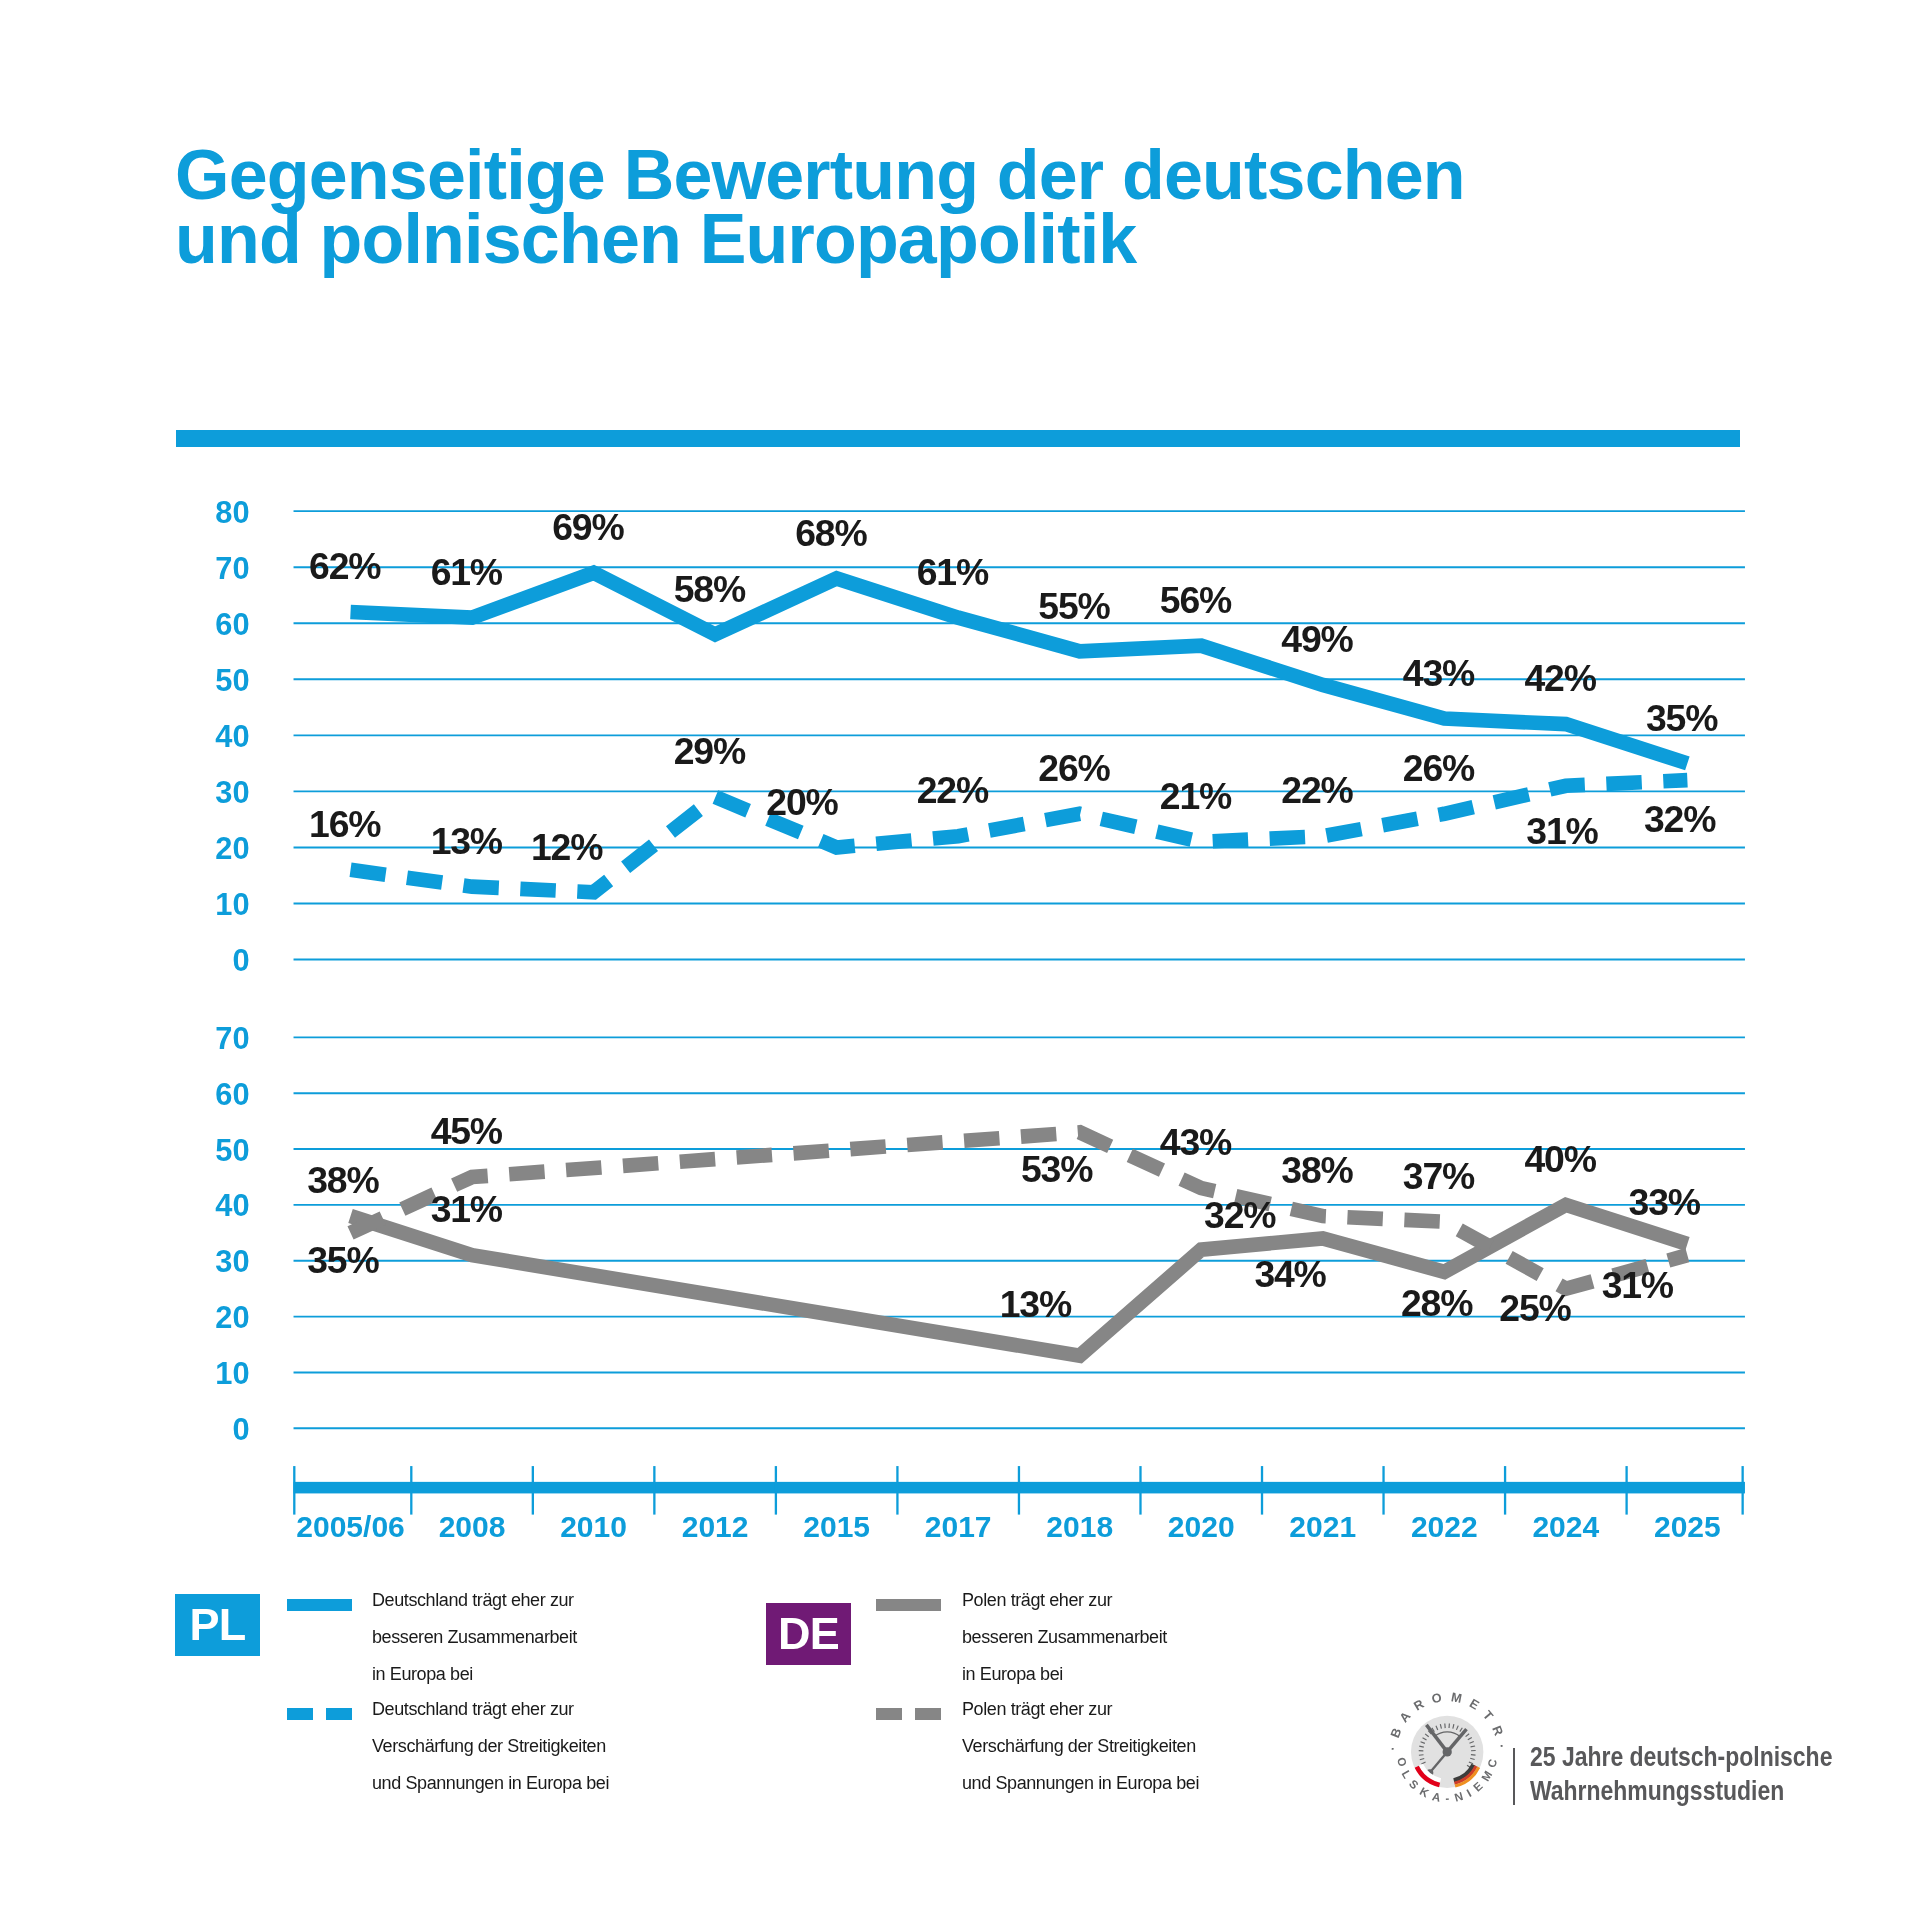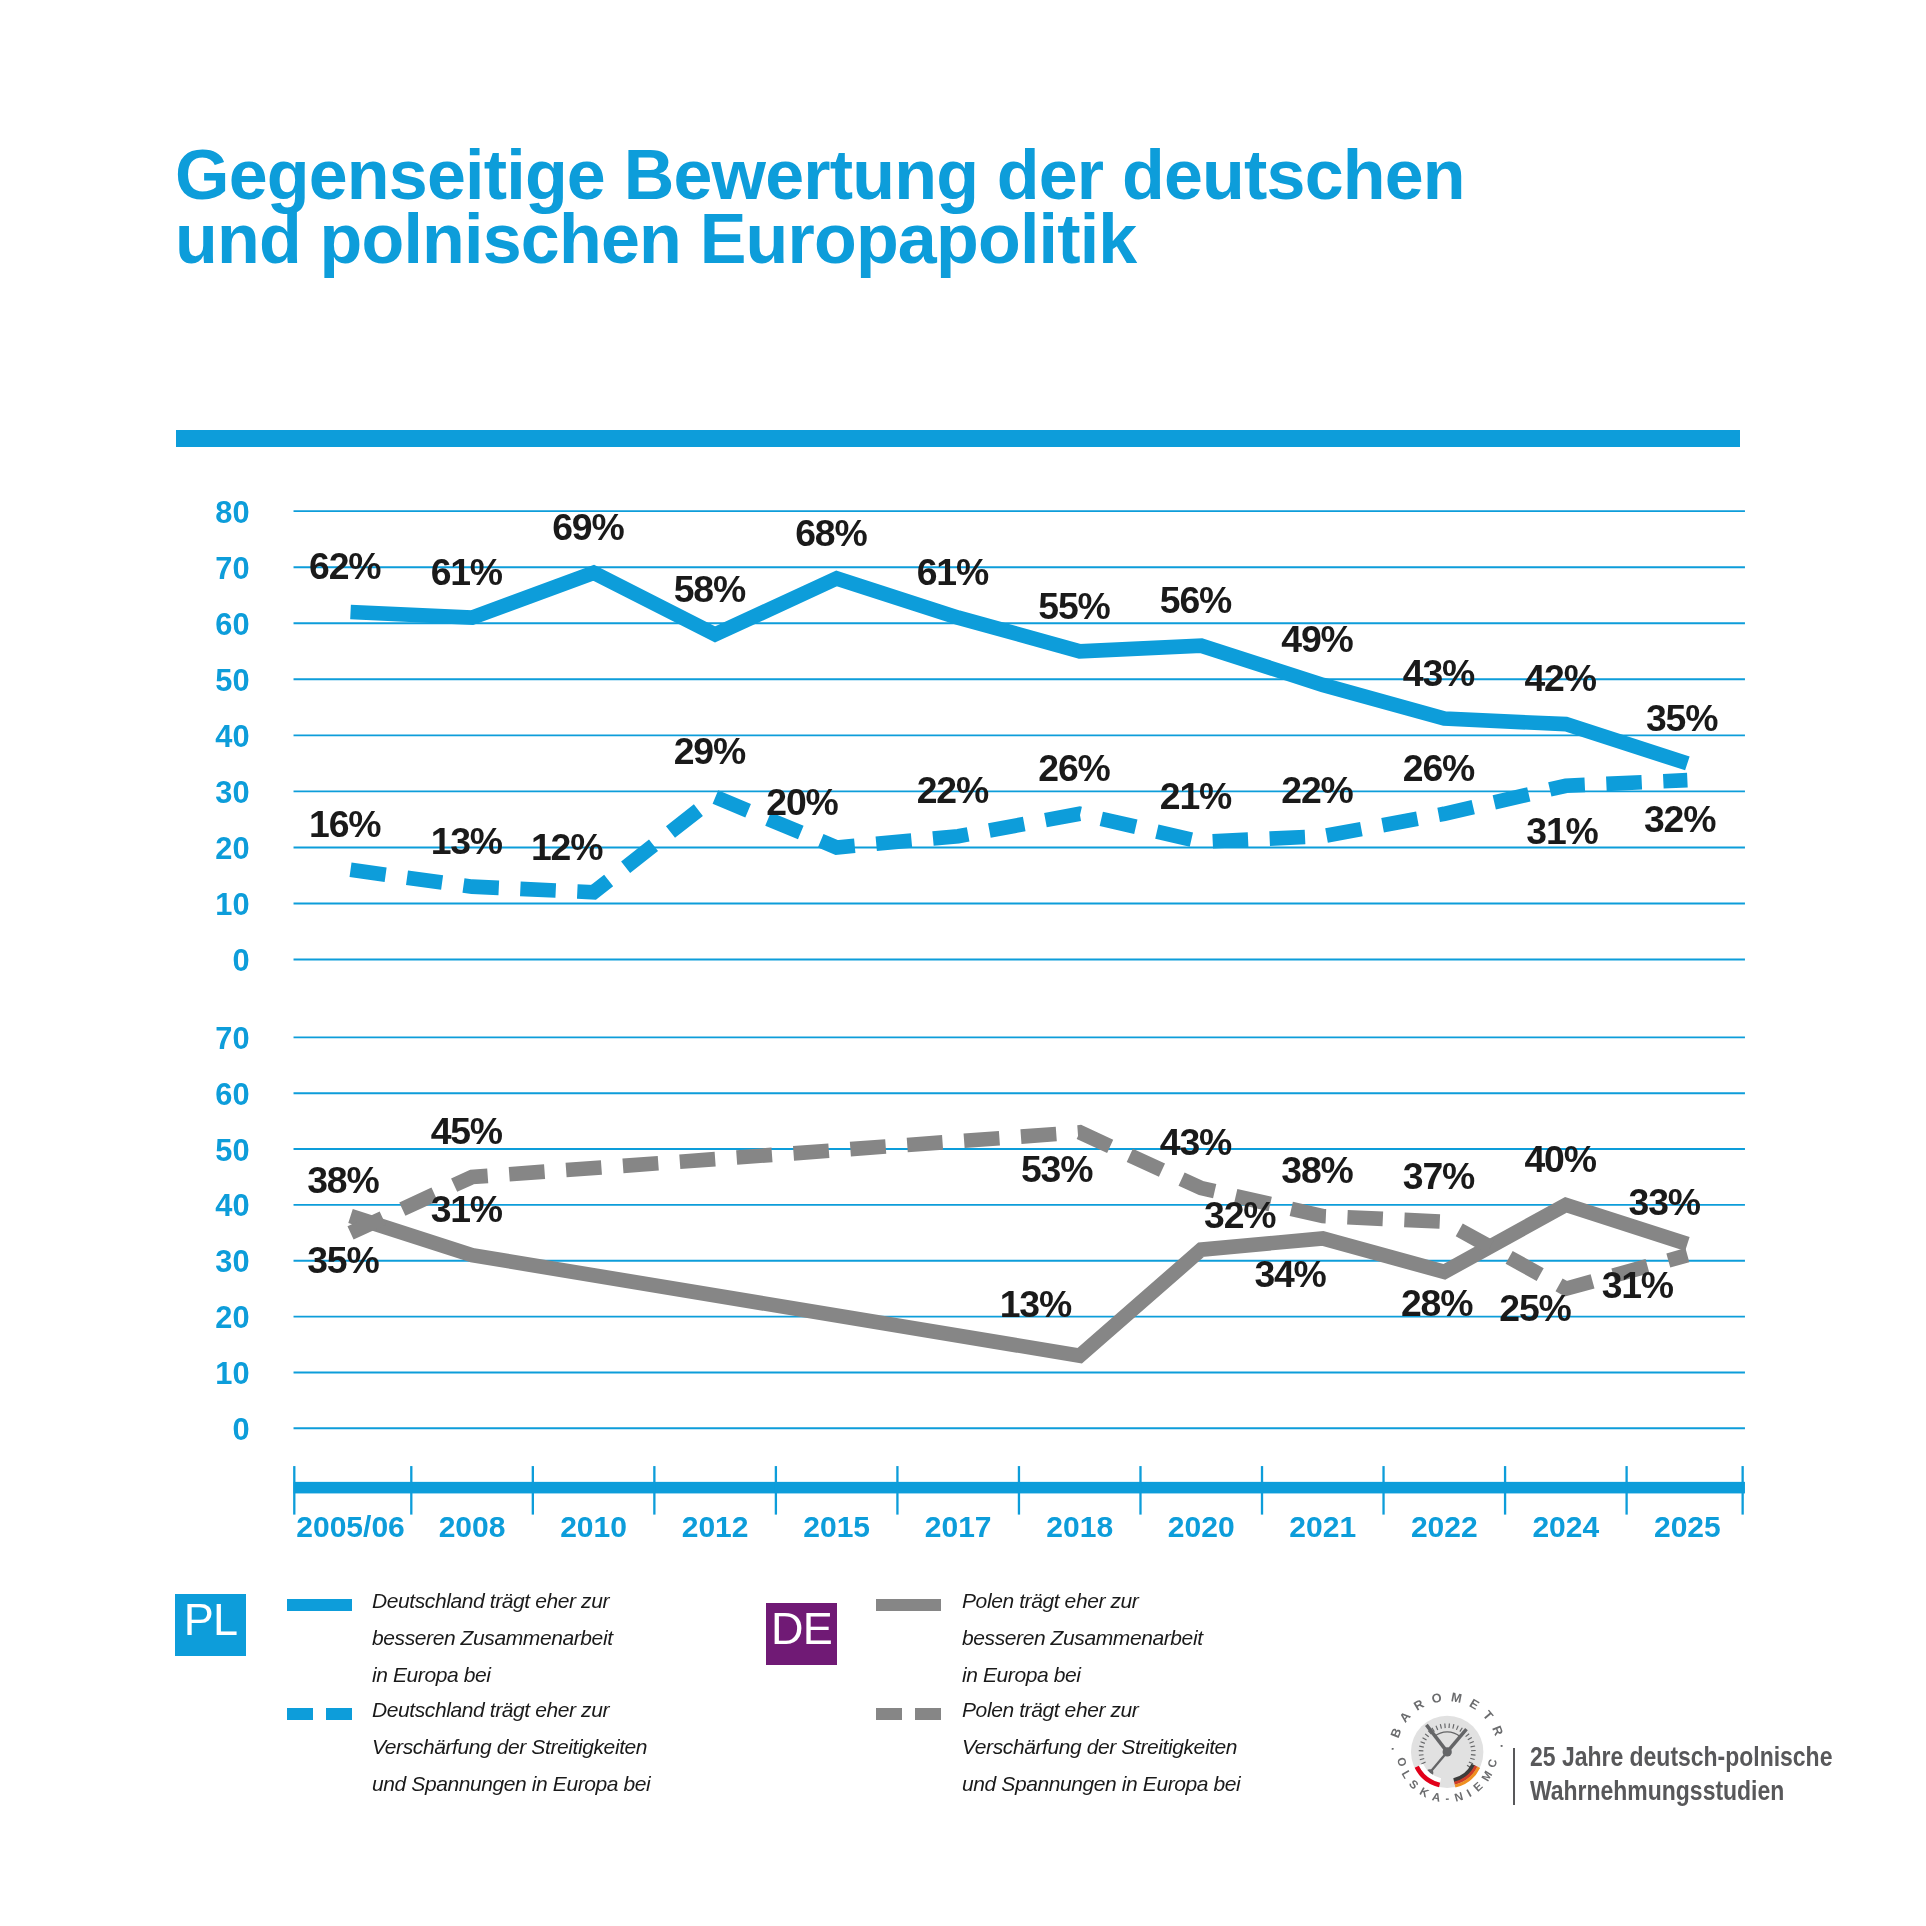--- a/index.html
+++ b/index.html
@@ -11,31 +11,31 @@
   html,body{margin:0;padding:0;background:#ffffff;}
   body{width:1926px;height:1926px;position:relative;overflow:hidden;
        font-family:"Liberation Sans",sans-serif;}
   .abs{position:absolute;}
   #title{left:175px;top:96px;width:1579px;color:var(--blue);
          font-size:70px;line-height:64px;font-weight:700;letter-spacing:-0.8px;}
   #title-bar{left:176px;top:430px;width:1564px;height:17px;background:var(--blue);}
   svg text{font-family:"Liberation Sans",sans-serif;}
 
   
-  .badge{width:71px;height:62px;display:flex;justify-content:center;
-         color:#fff;font-weight:400;font-size:45px;letter-spacing:-0.8px;}
+  .badge{width:85px;height:62px;display:flex;align-items:center;justify-content:center;
+         color:#fff;font-weight:700;font-size:45px;letter-spacing:-0.8px;}
   .badge.pl{background:var(--blue);}
   .badge.de{background:#701a75;margin-top:9px;}
   .sw-solid{width:65px;height:12px;}
   .sw-dash{width:65px;height:12px;display:flex;justify-content:space-between;}
   .sw-dash span{width:26px;height:12px;display:block;}
   .sw-blue, .sw-dash.blue span{background:var(--blue);}
   .sw-gray, .sw-dash.gray span{background:var(--gray);}
-  .leg-text{font-size:21px;line-height:37px;font-weight:500;color:var(--ink);
-            letter-spacing:-0.4px;white-space:nowrap;font-style:italic;}
+  .leg-text{font-size:18px;line-height:37px;font-weight:500;color:var(--ink);
+            letter-spacing:-0.4px;white-space:nowrap;}
   #caption{left:1530px;top:1740px;font-size:28px;line-height:34px;font-weight:600;
            color:var(--caption);transform:scaleX(.82);transform-origin:left top;white-space:nowrap;}
   #divider{left:1513px;top:1748px;width:1.9px;height:57px;background:var(--caption);}
 </style>
 </head>
 <body>
 
 <h1 id="title" class="abs">
   <div>Gegenseitige Bewertung der deutschen</div>
   <div>und polnischen Europapolitik</div>

